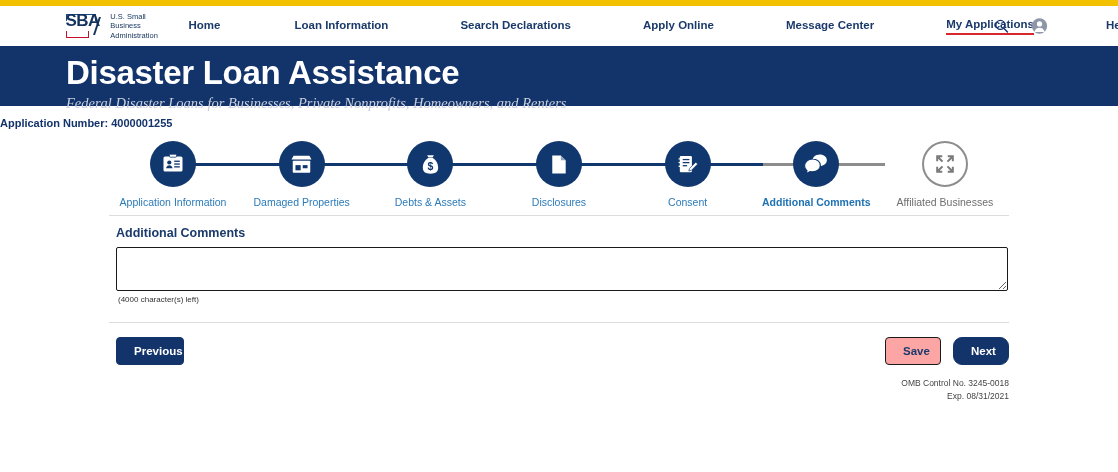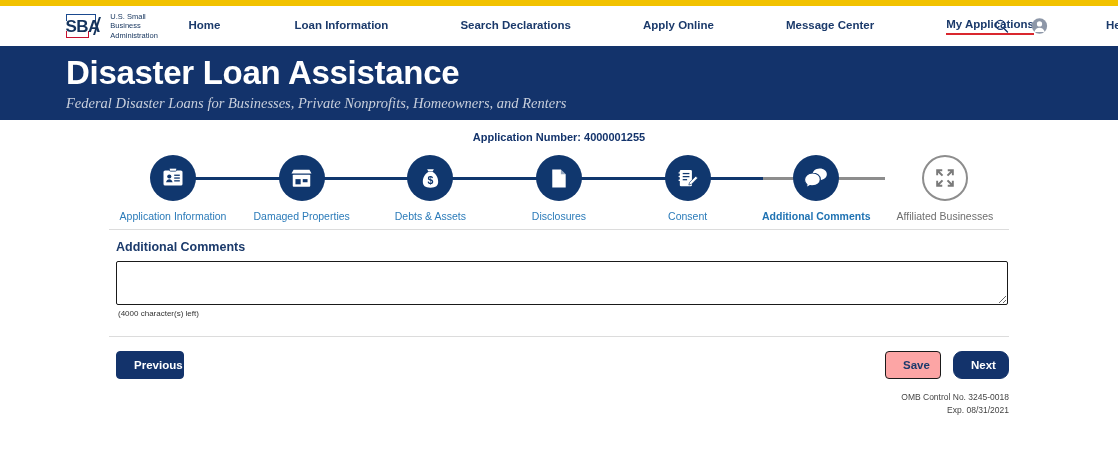--- a/index.html
+++ b/index.html
@@ -20,21 +20,21 @@
     display: flex; align-items: center;
     position: relative;
   }
   .logo-wrap {
     display: flex; align-items: center;
     margin-left: 62px; margin-right: 22px;
   }
   .sba-mark {
     position: relative;
     width: 50px; height: 28px;
-    display: flex; align-items: center; justify-content: center;
+    display: flex; align-items: flex-start; justify-content: center;
   }
   .sba-mark .txt {
     font-family: "Liberation Sans", sans-serif;
     font-weight: 700; font-size: 17px; letter-spacing: -0.5px;
     color: #14335c; line-height: 1;
     position: relative; z-index: 2;
     padding: 0 2px;
   }
   .sba-mark .brk-top {
     position: absolute; top: 2px; left: 4px; right: 7px; height: 7px;
@@ -65,36 +65,36 @@
 
   .nav-right {
     position: absolute; right: 70px; top: 50%;
     transform: translateY(-50%);
     display: flex; align-items: center; gap: 22px;
   }
   .icon-btn { cursor: pointer; display: flex; align-items: center; }
 
   
   .hero {
-    background: #13336b; width: 100%; height: 74px;
+    background: #13336b; width: 100%; height: 60px;
     padding: 8px 0 0 66px;
   }
   .hero h1 {
     color: #ffffff; font-size: 33px; font-weight: 700;
     letter-spacing: -0.3px; line-height: 1.15;
   }
   .hero .sub {
     color: #c8cfdc; font-size: 14.5px;
     font-family: "Liberation Serif", serif;
     font-style: italic; margin-top: 3px;
   }
 
   
   .appnum {
-    text-align: center; font-size: 11px; font-weight: 700;
+    font-size: 11px; font-weight: 700;
     color: #13336b; margin-top: 11px;
   }
 
   
   .stepper-wrap {
     width: 900px; margin: 12px auto 0 auto;
     position: relative; height: 74px;
   }
   .steps { display: flex; justify-content: space-between; position: relative; }
   .step {

